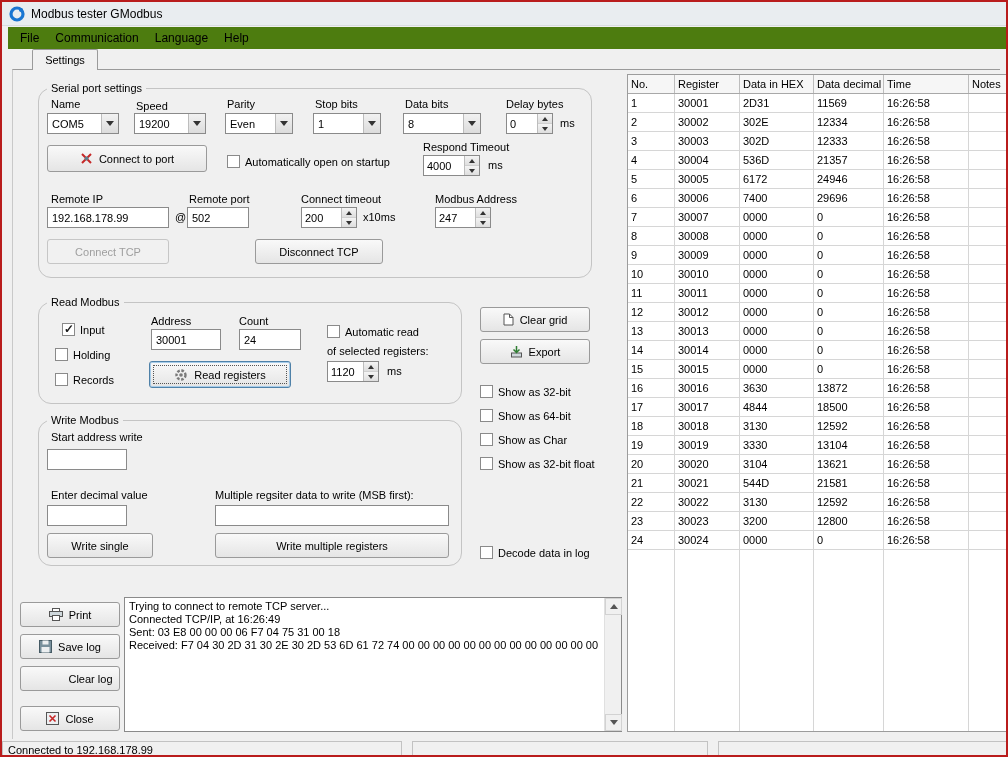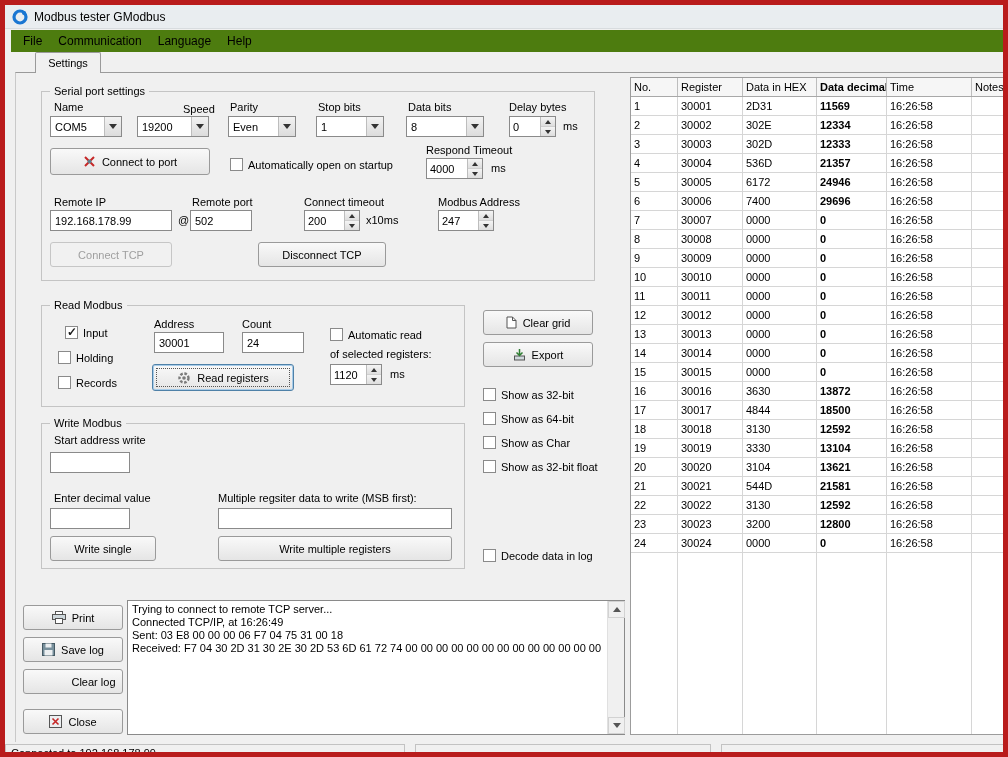--- a/index.html
+++ b/index.html
@@ -1,31 +1,31 @@
 <!DOCTYPE html>
 <html><head>
 <meta charset="utf-8">
 <style>
   * { box-sizing: border-box; margin: 0; padding: 0; }
   html,body { background:#d9d9d9; }
   body { font-family:"Liberation Sans", sans-serif; font-size:11px; color:#000; cursor:default; }
-  .window { position:relative; width:1008px; height:757px; background:#f0f0f0; overflow:hidden; border:5px solid #b91c1c; }
+  .window { position:relative; width:1008px; height:757px; background:#f0f0f0; overflow:hidden; border:2px solid #b91c1c; }
 
   
   .titlebar { position:absolute; left:0; top:0; width:100%; height:24px; background:#e9edf0; border-bottom:1px solid #d8dcdf; display:flex; align-items:center; padding-left:7px; gap:6px; }
   .title-text { font-size:12px; }
   .menubar { position:absolute; left:6px; top:25px; width:100%; height:22px; background:#4d7c0f; display:flex; align-items:center; padding-left:4px; }
   .menu-item { padding:3px 8px; font-size:12px; }
 
   
   .tab { position:absolute; left:30px; top:47px; width:66px; height:21px; background:#f0f0f0; border:1px solid #9a9a9a; border-bottom:none; border-radius:2px 2px 0 0; display:flex; align-items:center; justify-content:center; z-index:2; }
   .tabpage { position:absolute; left:10px; top:67px; width:988px; height:670px; border-top:1px solid #9a9a9a; border-left:1px solid #c9c9c9; background:#f0f0f0; }
 
   
-  .groupbox { position:absolute; border:1px solid #c4c4c4; border-radius:0; }
+  .groupbox { position:absolute; border:1px solid #c4c4c4; border-radius:13px; }
   .gb-label { position:absolute; top:-7px; left:8px; background:#f0f0f0; padding:0 4px; white-space:nowrap; }
 
   .lbl { position:absolute; white-space:nowrap; }
 
   
   .textbox { position:absolute; height:21px; background:#fff; border:1px solid #8a8a8a; display:flex; align-items:center; padding-left:4px; overflow:hidden; white-space:nowrap; }
   .combo { position:absolute; height:21px; background:#fff; border:1px solid #8a8a8a; display:flex; align-items:stretch; }
   .combo-value { flex:1; padding-left:4px; display:flex; align-items:center; overflow:hidden; }
   .combo-btn { width:17px; background:linear-gradient(#f2f2f2,#dcdcdc); border-left:1px solid #bdbdbd; display:flex; align-items:center; justify-content:center; }
   .combo-btn::after { content:""; border-left:4px solid transparent; border-right:4px solid transparent; border-top:5px solid #333; }
@@ -49,21 +49,21 @@
   .checkbox.checked .cb-box::after { content:"\2713"; position:absolute; left:1px; top:-2px; font-size:12px; font-weight:bold; color:#1a1a1a; }
   .cb-text { padding-top:1px; }
 
   
   .table { position:absolute; left:625px; top:72px; width:382px; height:658px; background:#fff; border:1px solid #9c9c9c; overflow:hidden; }
   .thead { display:flex; height:19px; background:#f6f6f6; border-bottom:1px solid #a8a8a8; }
   .thead .tcell { border-right:1px solid #bdbdbd; padding:3px 3px 0 3px; flex:none; overflow:hidden; white-space:nowrap; }
   .trow { display:flex; height:19px; background:#fff; }
   .trow .tcell { border-right:1px solid #d6d6d6; border-bottom:1px solid #d6d6d6; padding:3px 3px 0 3px; flex:none; overflow:hidden; white-space:nowrap; }
   .trow.filler .tcell { border-bottom:none; }
-  .c0 { width:47px; } .c1 { width:65px; } .c2 { width:74px; } .c3 { width:70px;font-weight:bold; } .c4 { width:85px; } .c5 { width:46px; flex:1 !important; }
+  .c0 { width:47px; } .c1 { width:65px; } .c2 { width:74px; } .c3 { width:70px; } .c4 { width:85px; } .c5 { width:46px; flex:1 !important; }
 
   
   .logbox { position:absolute; left:122px; top:595px; width:498px; height:135px; background:#fff; border:1px solid #8a8a8a; }
   .log-text { position:absolute; left:4px; top:2px; right:21px; bottom:2px; overflow:hidden; line-height:13px; }
   .log-text div { white-space:nowrap; }
   .vscroll { position:absolute; right:0; top:0; width:17px; height:100%; background:#f0f0f0; border-left:1px solid #e0e0e0; }
   .vs-btn { position:absolute; left:0; width:17px; height:17px; background:#f0f0f0; border:1px solid #d2d2d2; display:flex; align-items:center; justify-content:center; }
   .vs-up { top:0; } .vs-down { bottom:0; }
   .vs-up::after { content:""; border-left:4px solid transparent; border-right:4px solid transparent; border-bottom:5px solid #555; }
   .vs-down::after { content:""; border-left:4px solid transparent; border-right:4px solid transparent; border-top:5px solid #555; }
@@ -98,21 +98,21 @@
 
   <div class="tab">
     <span>Settings</span>
   </div>
   <div class="tabpage"></div>
 
   <div class="groupbox" style="left:36px; top:86px; width:554px; height:190px;">
     <span class="gb-label">Serial port settings</span>
 
     <span class="lbl" style="left:12px; top:9px;">Name</span>
-    <span class="lbl" style="left:97px; top:11px;margin-left:44px;">Speed</span>
+    <span class="lbl" style="left:97px; top:11px;">Speed</span>
     <span class="lbl" style="left:188px; top:9px;">Parity</span>
     <span class="lbl" style="left:276px; top:9px;">Stop bits</span>
     <span class="lbl" style="left:366px; top:9px;">Data bits</span>
     <span class="lbl" style="left:467px; top:9px;">Delay bytes</span>
 
     <div class="combo" style="left:8px; top:24px; width:72px;">
       <span class="combo-value">COM5</span>
       <span class="combo-btn"></span>
     </div>
     <div class="combo" style="left:95px; top:24px; width:72px;">

